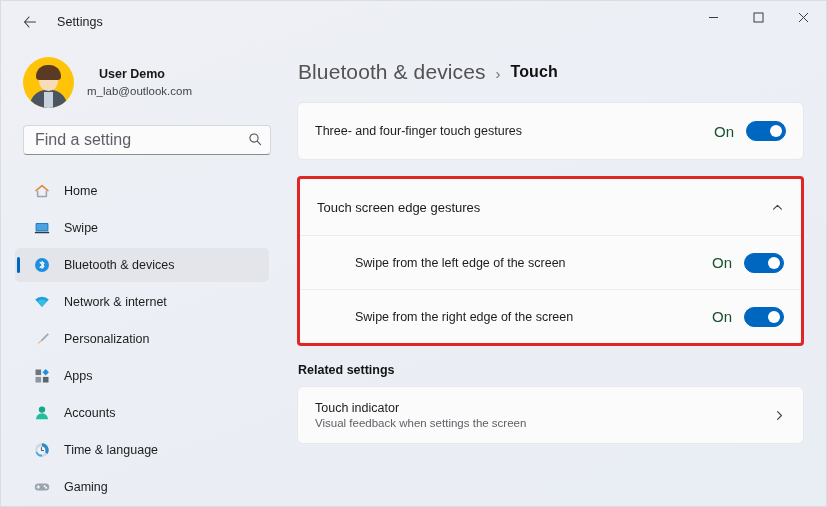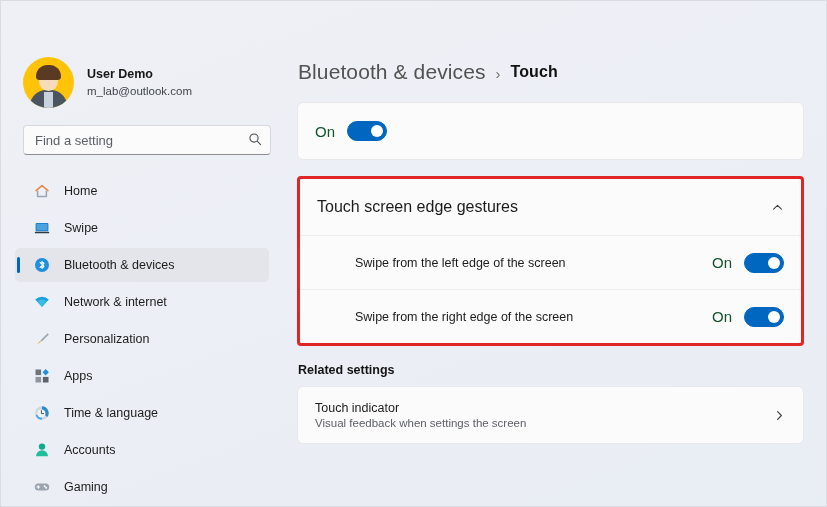--- a/index.html
+++ b/index.html
@@ -104,40 +104,41 @@
     position: absolute;
     left: 21px; bottom: 0px;
     width: 9px; height: 16px;
     background: #c8d3dd;
   }
   .profile-text { line-height: 1.25; }
   .profile-name {
     font-size: 12.5px;
     font-weight: bold;
     color: #171717;
+    margin-left: 12px;
   }
   .profile-mail {
     font-size: 11.5px;
     color: #40454b;
     margin-top: 2px;
   }
 
   .search-wrap {
     position: relative;
     margin: 17px 0 0 8px;
     width: 248px;
   }
   .search-input {
     width: 100%;
     height: 30px;
     border: 1px solid #d4d7dc;
     border-bottom: 1px solid #8a8d92;
     border-radius: 4px;
     background: #fbfbfc;
-    font-size: 13px;
+    font-size: 16px;
     color: #3a3d42;
     padding: 0 30px 0 11px;
     font-family: "Liberation Sans", sans-serif;
     outline: none;
   }
   .search-input::placeholder { color: #5c6066; }
   .search-icon {
     position: absolute;
     right: 9px; top: 7px;
     pointer-events: none;
@@ -262,21 +263,21 @@
   }
   .group-header {
     display: flex;
     align-items: center;
     height: 56px;
     padding: 0 17px;
     cursor: pointer;
   }
   .group-title {
     flex: 1;
-    font-size: 16px;
+    font-size: 13px;
     color: #1c1c1c;
   }
   .divider {
     height: 1px;
     background: #ededf0;
     margin: 0;
   }
   .sub-row {
     display: flex;
     align-items: center;
@@ -291,20 +292,47 @@
     margin: 17px 0 9px 1px;
   }
   .link-row { cursor: pointer; }
   .chev { color: #4a4d52; display:flex; align-items:center; }
 </style>
 </head>
 <body>
 
 <div class="window">
 
+  <div class="titlebar">
+    <div class="back-btn">
+      <svg width="16" height="16" viewBox="0 0 16 16">
+        <path d="M7 3 L2.6 8 L7 13" fill="none" stroke="#3a3a3a" stroke-width="1.1" stroke-linecap="round" stroke-linejoin="round"></path>
+        <path d="M2.8 8 H13.4" fill="none" stroke="#3a3a3a" stroke-width="1.1" stroke-linecap="round"></path>
+      </svg>
+    </div>
+    <div class="app-title">Settings</div>
+
+    <div class="win-controls">
+      <div class="win-btn">
+        <svg width="11" height="11" viewBox="0 0 11 11">
+          <path d="M1 5.5 H10" stroke="#3c3c3c" stroke-width="1"></path>
+        </svg>
+      </div>
+      <div class="win-btn">
+        <svg width="11" height="11" viewBox="0 0 11 11">
+          <rect x="1" y="1" width="9" height="9" fill="none" stroke="#3c3c3c" stroke-width="1"></rect>
+        </svg>
+      </div>
+      <div class="win-btn close">
+        <svg width="11" height="11" viewBox="0 0 11 11">
+          <path d="M1 1 L10 10 M10 1 L1 10" stroke="currentColor" stroke-width="1"></path>
+        </svg>
+      </div>
+    </div>
+  </div>
 
   <div class="sidebar">
 
     <div class="profile">
       <div class="avatar">
         <div class="body"></div>
         <div class="collar"></div>
         <div class="face"></div>
         <div class="hair"></div>
       </div>
@@ -385,43 +413,43 @@
             <rect x="8.9" y="8.9" width="5.6" height="5.6" fill="#5d646c"></rect>
             <path d="M11.7 1.1 L14.9 4.3 L11.7 7.5 L8.5 4.3 Z" fill="#1f8fe0"></path>
           </svg>
         </span>
         <span class="nav-label">Apps</span>
       </div>
 
       <div class="nav-item">
         <span class="nav-icon">
           <svg width="16" height="16" viewBox="0 0 16 16">
+            <circle cx="8" cy="4.6" r="3.2" fill="#14a98a"></circle>
+            <path d="M2 14.2 A6 6 0 0 1 14 14.2 Z" fill="#1fbf9c"></path>
+          </svg>
+        </span>
+        <span class="nav-label">Accounts</span>
+      </div>
+
+      <div class="nav-item">
+        <span class="nav-icon">
+          <svg width="16" height="16" viewBox="0 0 16 16">
             <circle cx="8" cy="8" r="6.8" fill="#cfd6dd"></circle>
             <path d="M8 1.2 A6.8 6.8 0 0 1 13.4 11.9 L8 8 Z" fill="#2d89c8"></path>
             <path d="M1.6 10.3 A6.8 6.8 0 0 0 8 14.8 L8 8 Z" fill="#4aa8e0"></path>
             <circle cx="7.4" cy="8.6" r="4" fill="#eef3f7"></circle>
             <path d="M7.4 5.6 V8.6 H9.6" fill="none" stroke="#4a5560" stroke-width="1" stroke-linecap="round"></path>
           </svg>
         </span>
         <span class="nav-label">Time &amp; language</span>
       </div>
 
       <div class="nav-item">
         <span class="nav-icon">
           <svg width="16" height="16" viewBox="0 0 16 16">
-            <circle cx="8" cy="4.6" r="3.2" fill="#14a98a"></circle>
-            <path d="M2 14.2 A6 6 0 0 1 14 14.2 Z" fill="#1fbf9c"></path>
-          </svg>
-        </span>
-        <span class="nav-label">Accounts</span>
-      </div>
-
-      <div class="nav-item">
-        <span class="nav-icon">
-          <svg width="16" height="16" viewBox="0 0 16 16">
             <rect x="0.8" y="4.6" width="14.4" height="7" rx="3.5" fill="#9aa4ae"></rect>
             <path d="M4.3 6.6 V9.4 M2.9 8 H5.7" stroke="#fff" stroke-width="1" stroke-linecap="round"></path>
             <circle cx="10.6" cy="7.2" r="1" fill="#fff"></circle>
             <circle cx="12.2" cy="8.8" r="1" fill="#fff"></circle>
           </svg>
         </span>
         <span class="nav-label">Gaming</span>
       </div>
 
     </div>
@@ -430,20 +458,21 @@
   <div class="content">
 
     <div class="breadcrumb">
       <span class="crumb-parent">Bluetooth &amp; devices</span>
       <span class="crumb-sep">›</span>
       <span class="crumb-current">Touch</span>
     </div>
 
     <div class="card">
       <div class="row">
+        <span class="row-label">Three- and four-finger touch gestures</span>
         <span class="toggle-group">
           <span class="toggle-state">On</span>
           <span class="toggle">
               <span class="knob"></span>
             </span>
         </span>
       </div>
     </div>
 
     <div class="highlight">

